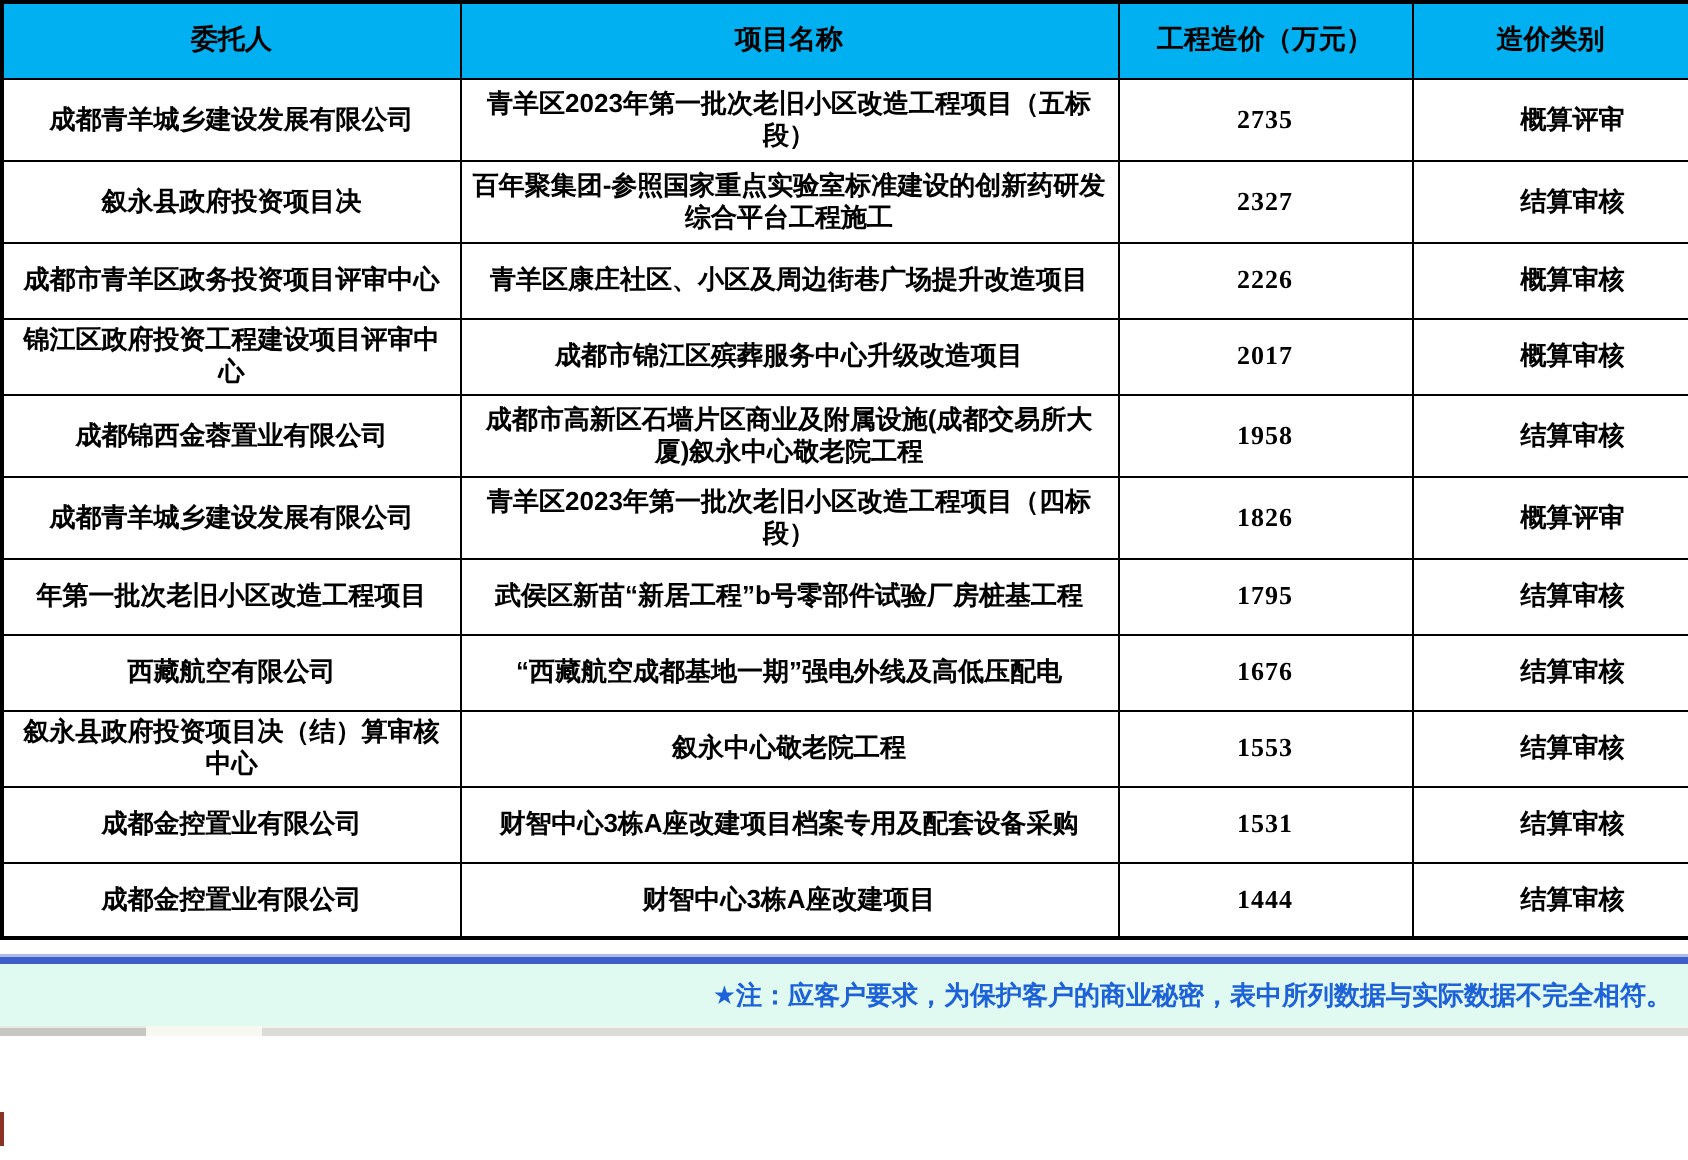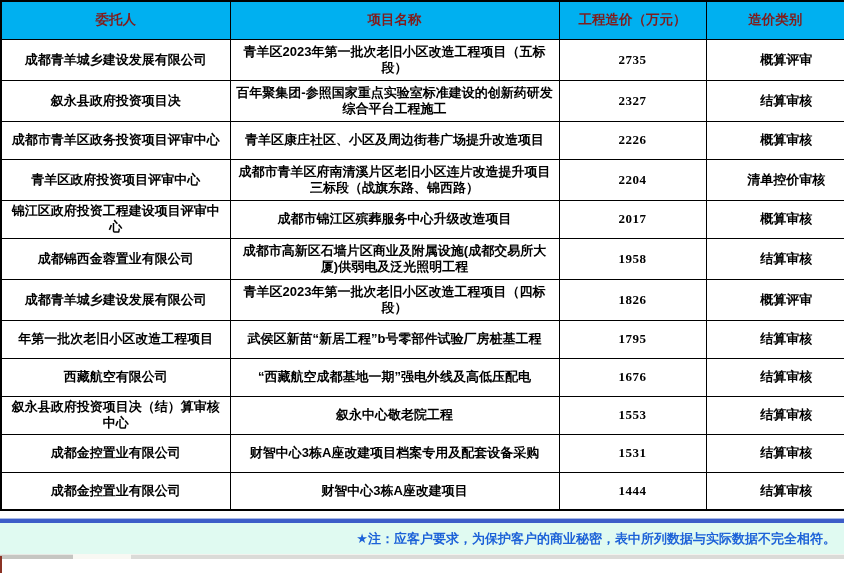--- a/index.html
+++ b/index.html
@@ -14,21 +14,21 @@
     border-collapse: collapse;
     table-layout: fixed;
     width: 844px;
     border: 2px solid #000;
   }
   table.projects th {
     background: var(--header-bg, #00b0f0);
     height: 38px;
     font-size: 13.5px;
     font-weight: bold;
-    color: #7f1d1d;
+    color: #000000;
     border: 1px solid #000;
     text-align: center;
     vertical-align: middle;
   }
   table.projects td {
     border: 1px solid #000;
     height: 38px;
     text-align: center;
     vertical-align: middle;
     font-weight: bold;
@@ -116,37 +116,31 @@
       <td class="category">结算审核</td>
     </tr>
 
     <tr>
       <td class="client">成都市青羊区政务投资项目评审中心</td>
       <td class="project">青羊区康庄社区、小区及周边街巷广场提升改造项目</td>
       <td class="cost">2226</td>
       <td class="category">概算审核</td>
     </tr>
 
-    <tr>
-      <td class="client">青羊区政府投资项目评审中心</td>
-      <td class="project">成都市青羊区府南清溪片区老旧小区连片改造提升项目三标段（战旗东路、锦西路）</td>
-      <td class="cost">2204</td>
-      <td class="category">清单控价审核</td>
-    </tr>
 
     <tr>
       <td class="client">锦江区政府投资工程建设项目评审中心</td>
       <td class="project">成都市锦江区殡葬服务中心升级改造项目</td>
       <td class="cost">2017</td>
       <td class="category">概算审核</td>
     </tr>
 
     <tr>
       <td class="client">成都锦西金蓉置业有限公司</td>
-      <td class="project">成都市高新区石墙片区商业及附属设施(成都交易所大厦)供弱电及泛光照明工程</td>
+      <td class="project">成都市高新区石墙片区商业及附属设施(成都交易所大厦)叙永中心敬老院工程</td>
       <td class="cost">1958</td>
       <td class="category">结算审核</td>
     </tr>
 
     <tr>
       <td class="client">成都青羊城乡建设发展有限公司</td>
       <td class="project">青羊区2023年第一批次老旧小区改造工程项目（四标段）</td>
       <td class="cost">1826</td>
       <td class="category">概算评审</td>
     </tr>

